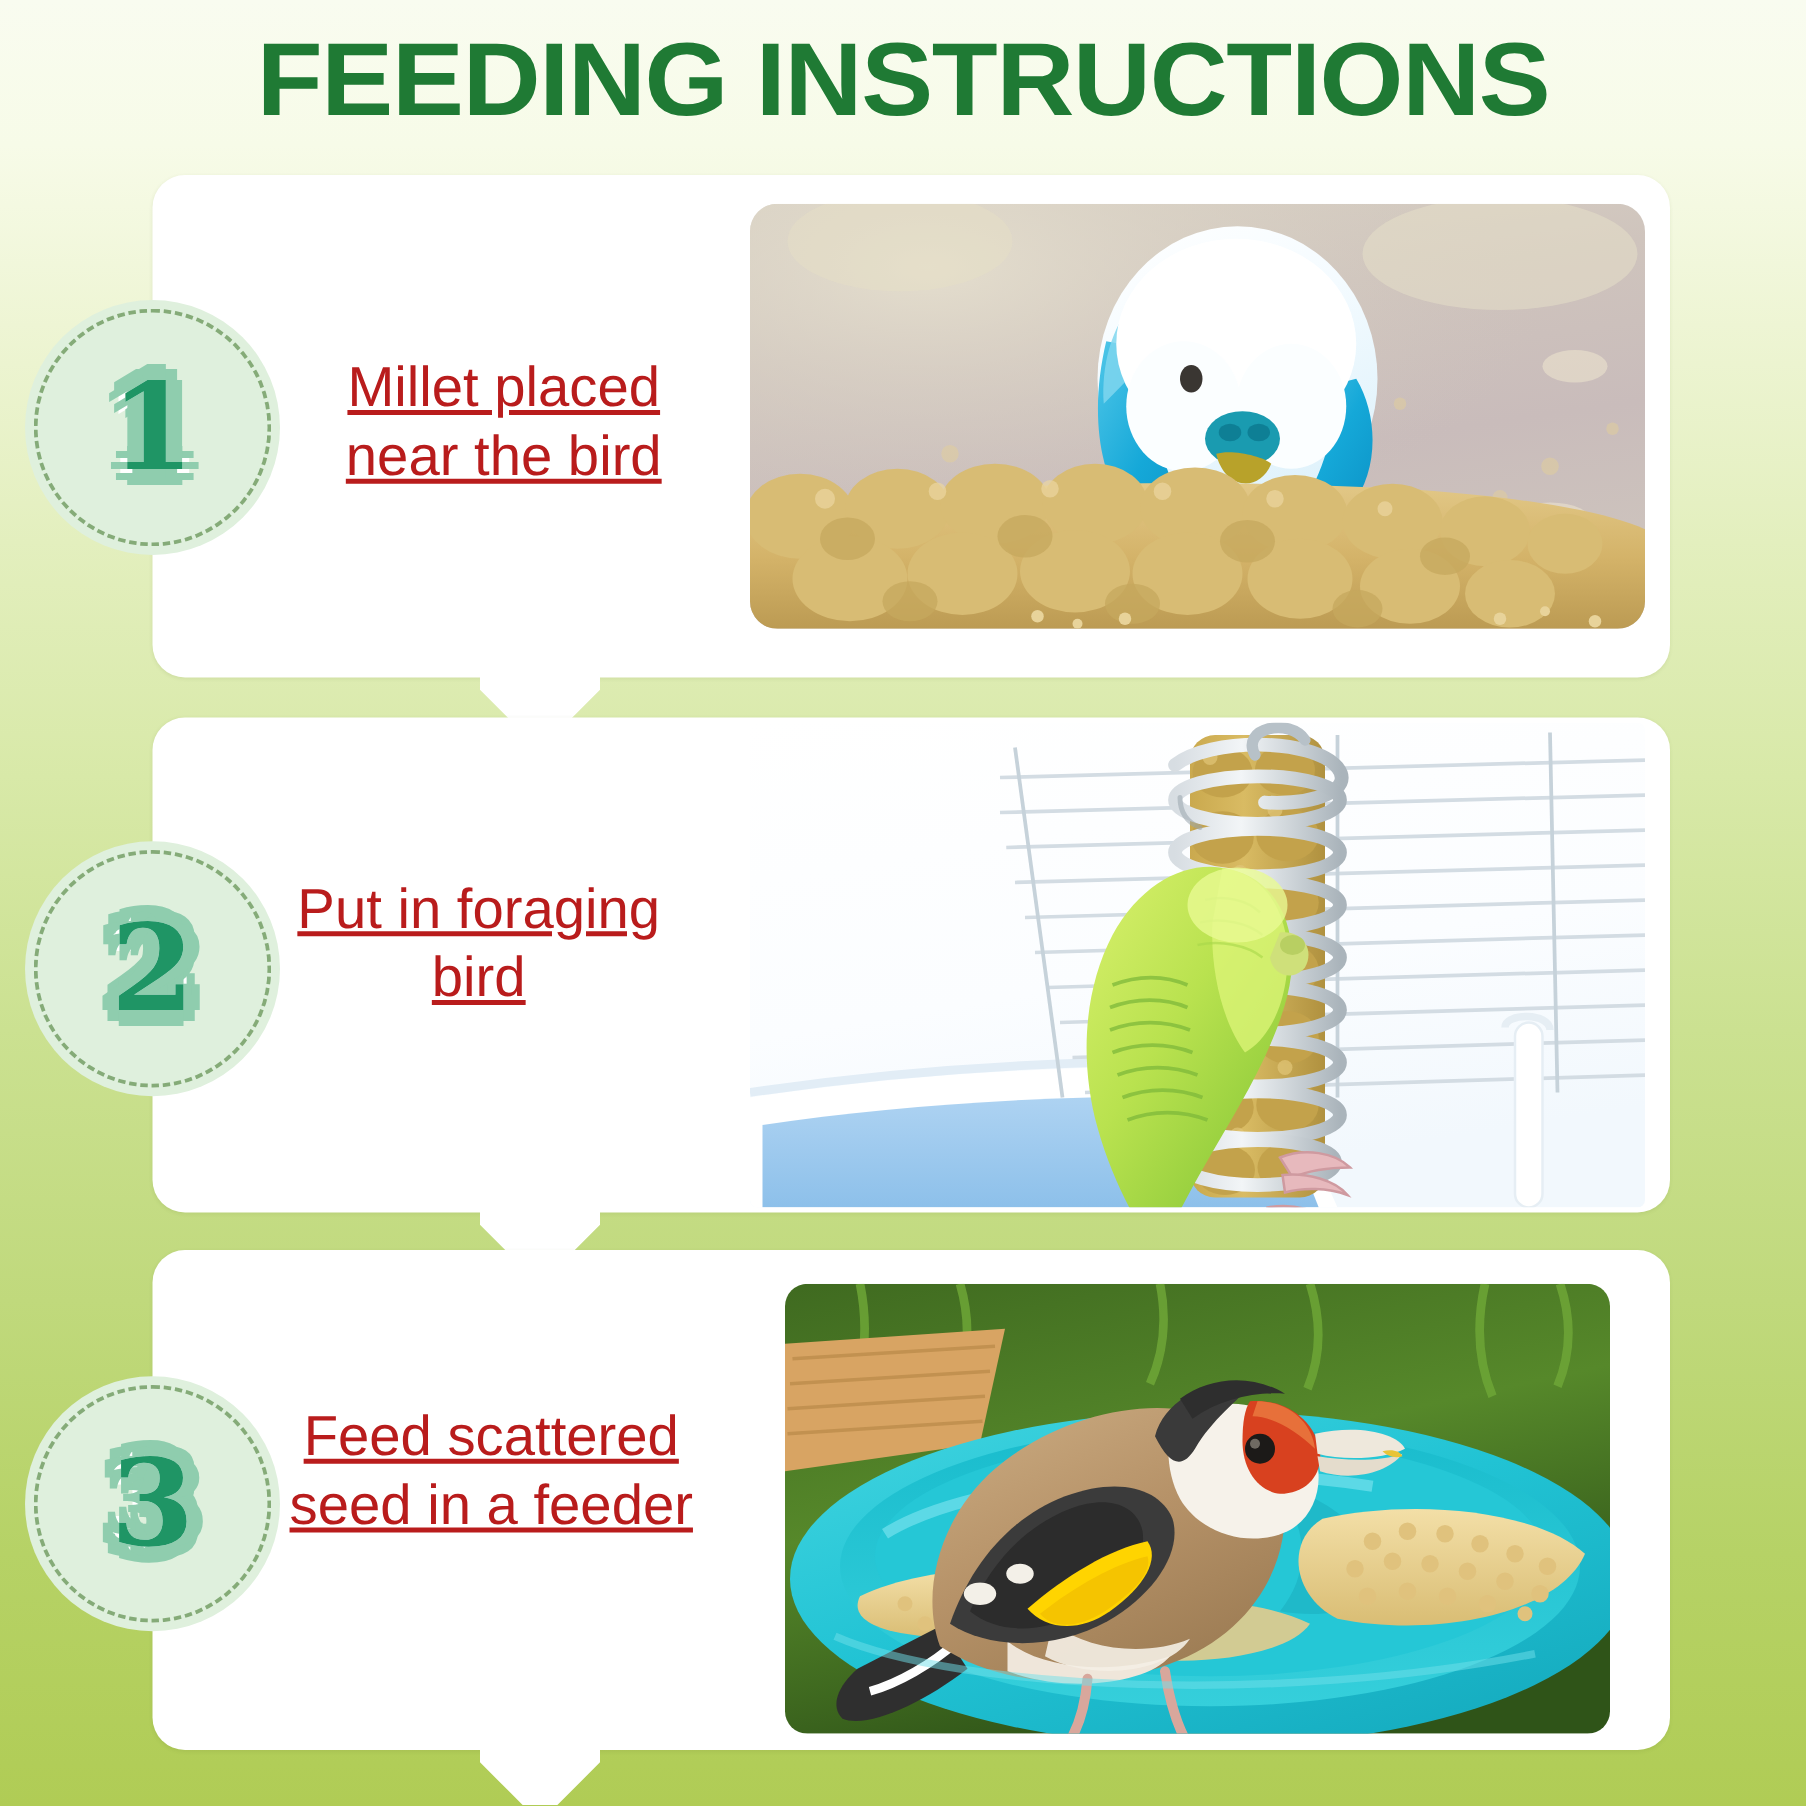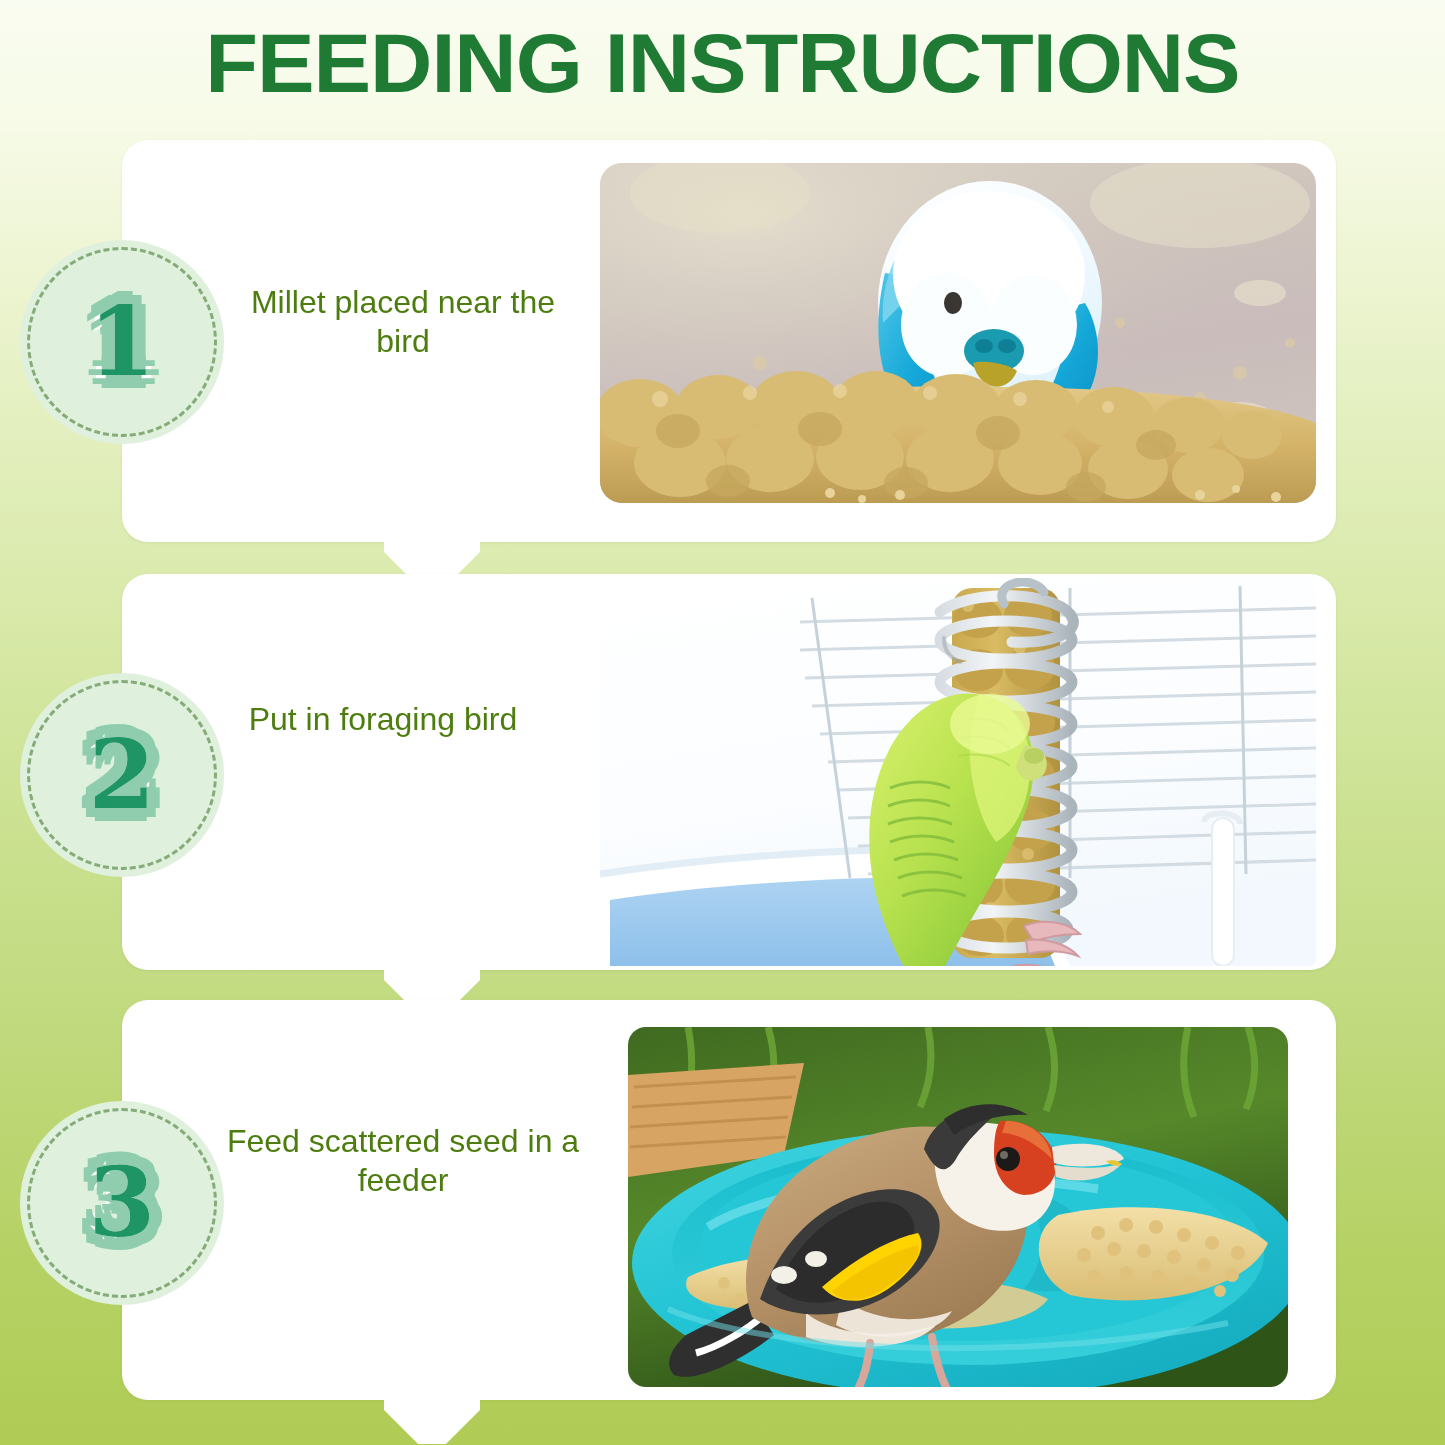--- a/index.html
+++ b/index.html
@@ -100,28 +100,29 @@
       0 13px 0 #8fcdae, 0 -13px 0 #8fcdae,
       9px 9px 0 #8fcdae, -9px 9px 0 #8fcdae,
       9px -9px 0 #8fcdae, -9px -9px 0 #8fcdae;
   }
 
   
   .steptext{
     position:absolute;
     width:340px;
     text-align:center;
-    color:#4d7c0f;
-    font-size:32px;
+    color:#b91c1c;
+    font-size:45px;
     line-height:1.22;
     font-weight:normal;
+    text-decoration:underline;
   }
   #text1{left:233px;top:283px;}
   #text2{left:213px;top:700px;}
-  #text3{left:214px;top:1122px;width:378px;}
+  #text3{left:204px;top:1122px;width:378px;}
 
   
   .photo{position:absolute;overflow:hidden;}
   #photo1{left:600px;top:163px;width:716px;height:340px;border-radius:22px;}
   #photo2{left:600px;top:578px;width:716px;height:388px;border-radius:6px;}
   #photo3{left:628px;top:1027px;width:660px;height:360px;border-radius:18px;}
   .photo svg{display:block;width:100%;height:100%;}
 </style>
 </head>
 <body>

